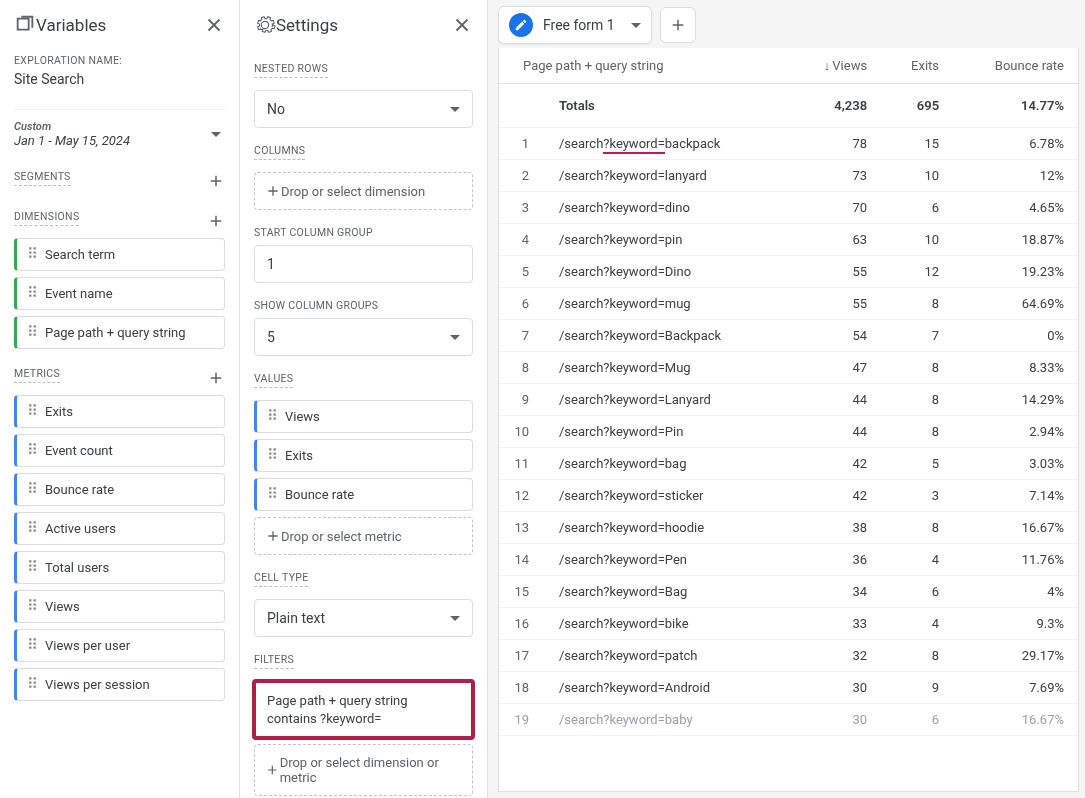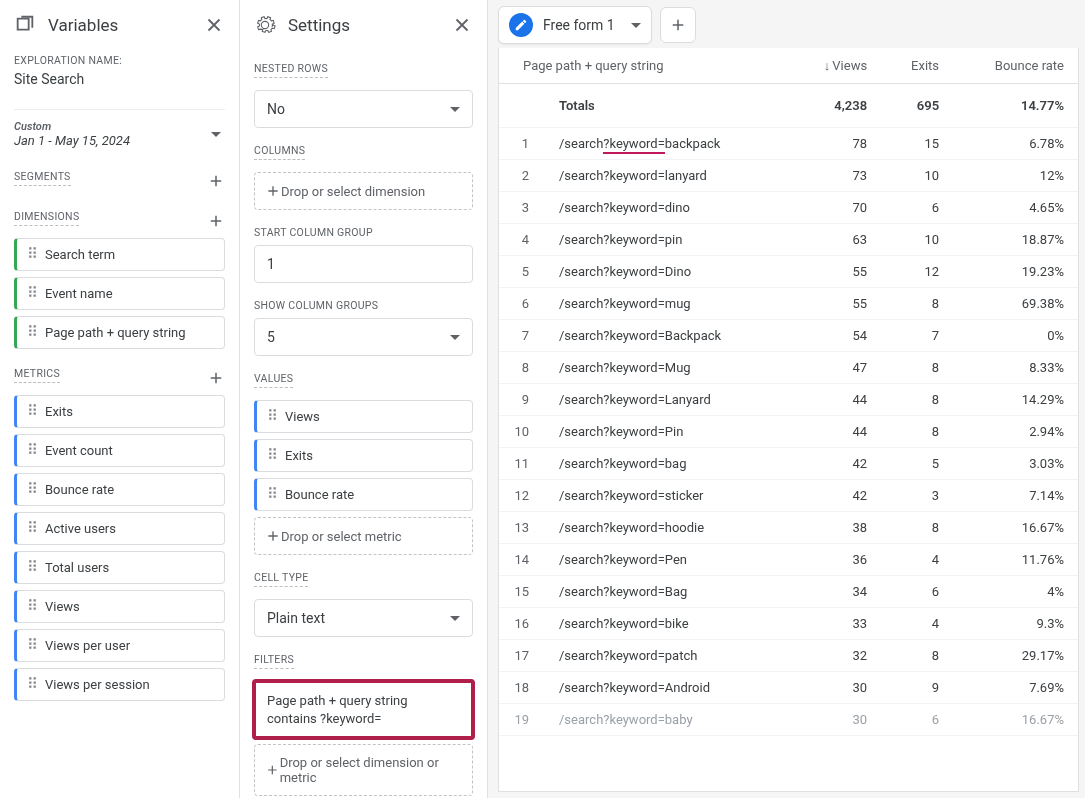--- a/index.html
+++ b/index.html
@@ -17,21 +17,21 @@
   .col {
     border-right: 1px solid #e0e0e0;
     height: 100%;
     overflow-y: auto;
   }
   .col-variables { width: 240px; padding: 0 14px 20px; }
   .col-settings  { width: 248px; padding: 0 14px 20px; }
   .col-main      { flex: 1; background: #f5f5f5; padding: 6px 0 6px 6px; display:flex; flex-direction:column;}
   
   .panel-head {
-    display: flex; align-items: center; gap: 12px;
+    display: flex; align-items: center; gap: 0;
     padding: 14px 0 10px;
     font-size: 17px;
     color:#3c4043;
   }
   .panel-head .title { flex:1; }
   .panel-head svg { width: 22px; height:22px; fill:#5f6368; }
   .close-x { width:20px; height:20px; fill:#5f6368; cursor:pointer; }
   
   .mini-label {
     text-transform: uppercase;
@@ -367,21 +367,21 @@
             <td class="path">/search?keyword=Dino</td>
             <td>55</td>
             <td>12</td>
             <td>19.23%</td>
           </tr>
           <tr>
             <td class="idx">6</td>
             <td class="path">/search?keyword=mug</td>
             <td>55</td>
             <td>8</td>
-            <td>69.38%</td>
+            <td>64.69%</td>
           </tr>
           <tr>
             <td class="idx">7</td>
             <td class="path">/search?keyword=Backpack</td>
             <td>54</td>
             <td>7</td>
             <td>0%</td>
           </tr>
           <tr>
             <td class="idx">8</td>

